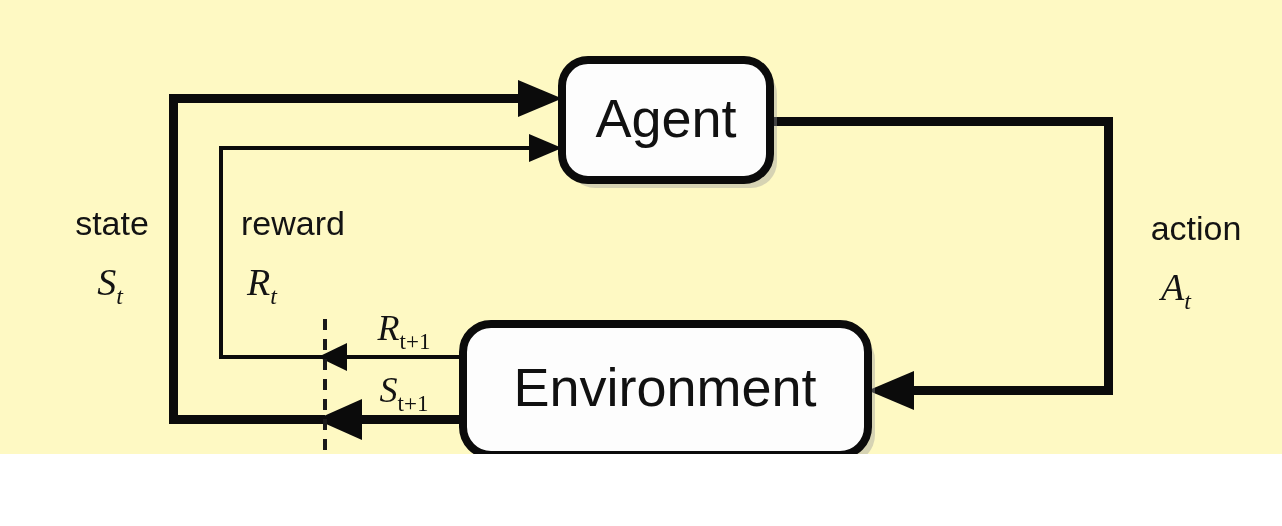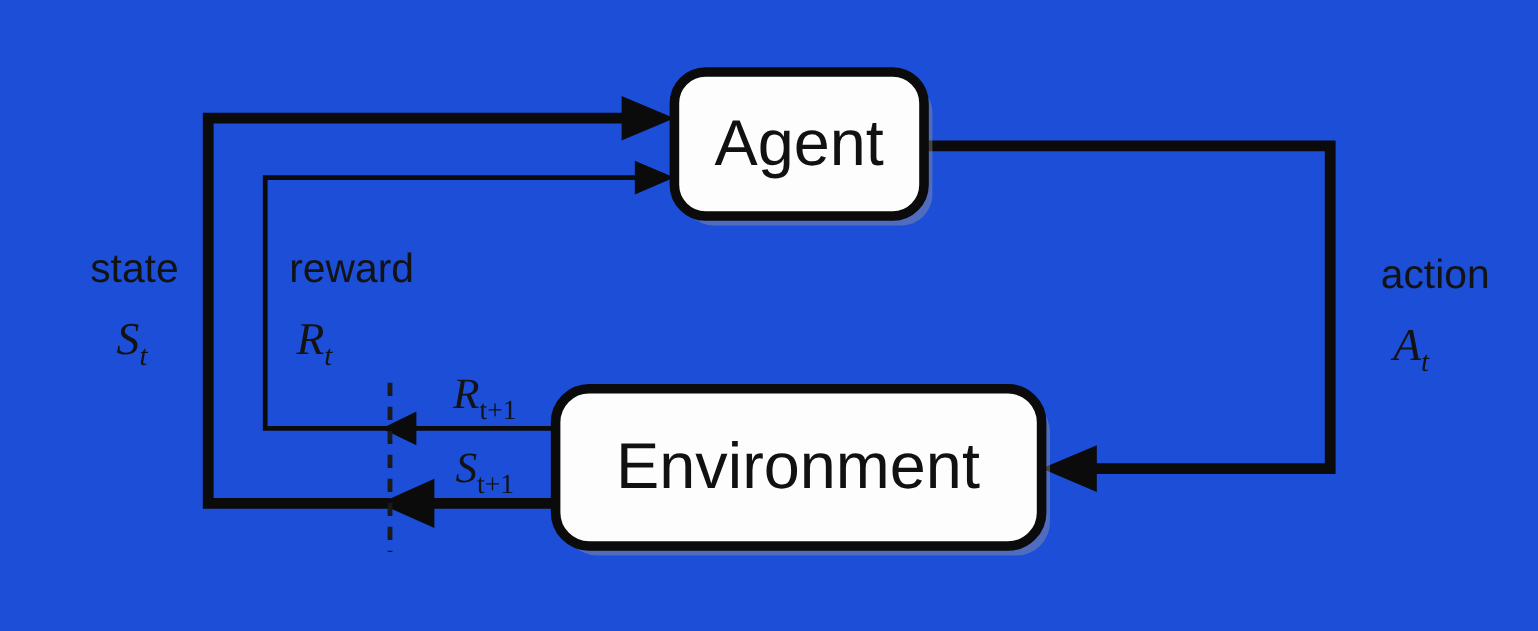--- a/index.html
+++ b/index.html
@@ -7,22 +7,22 @@
     margin: 0;
     padding: 0;
     background: #ffffff;
   }
   body {
     font-family: "Liberation Sans", sans-serif;
   }
   #diagram-root {
     position: relative;
     width: 1282px;
-    height: 526px;
-    background: #1d4ed8;
+    height: 454px;
+    background: #fef9c3;
     overflow: hidden;
   }
   #rl-svg {
     position: absolute;
     left: 0;
     top: 0;
     width: 1282px;
     height: 526px;
     display: block;
   }

